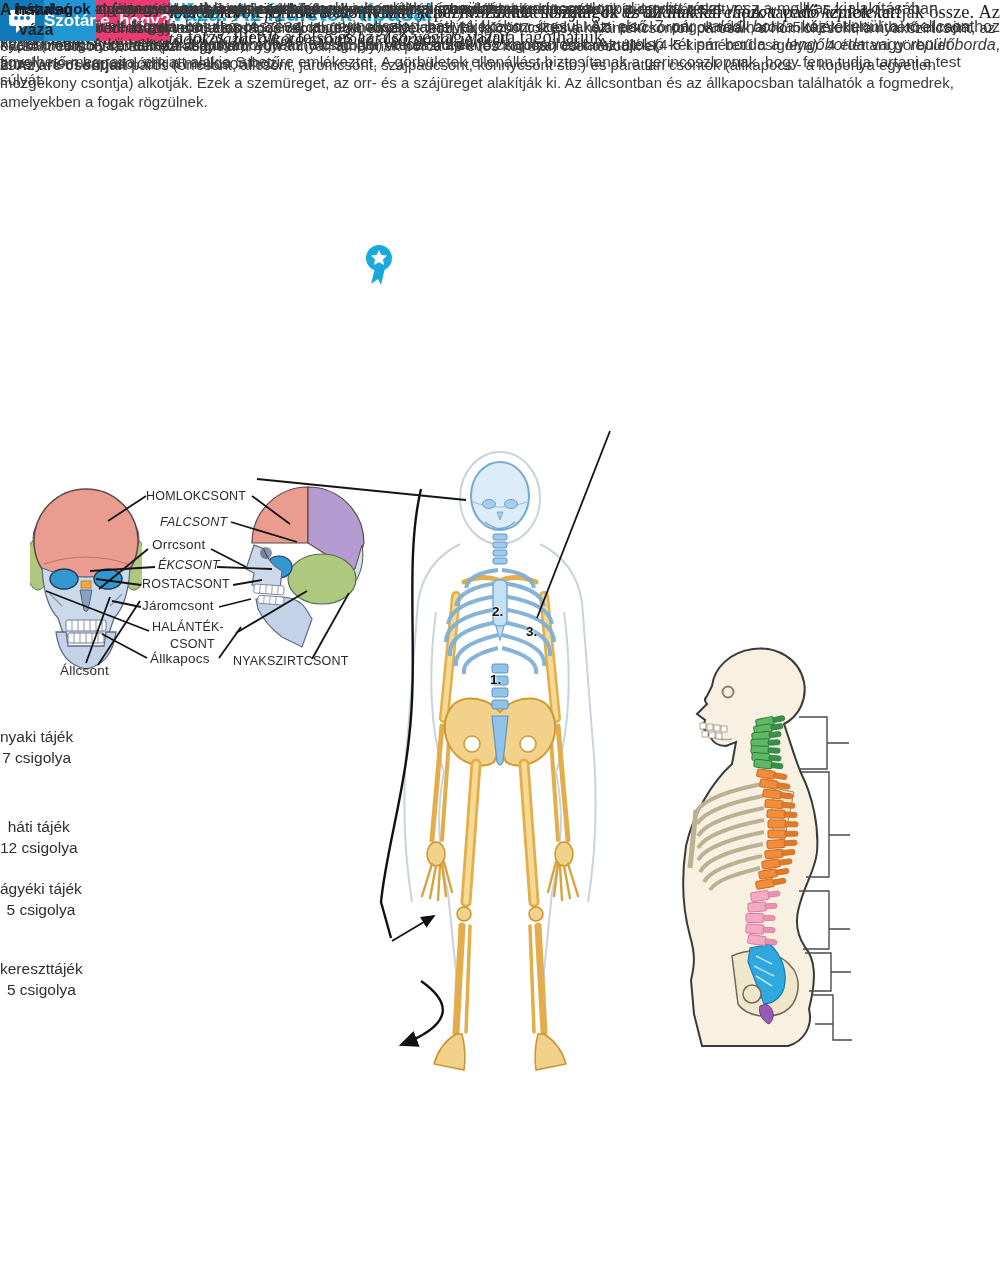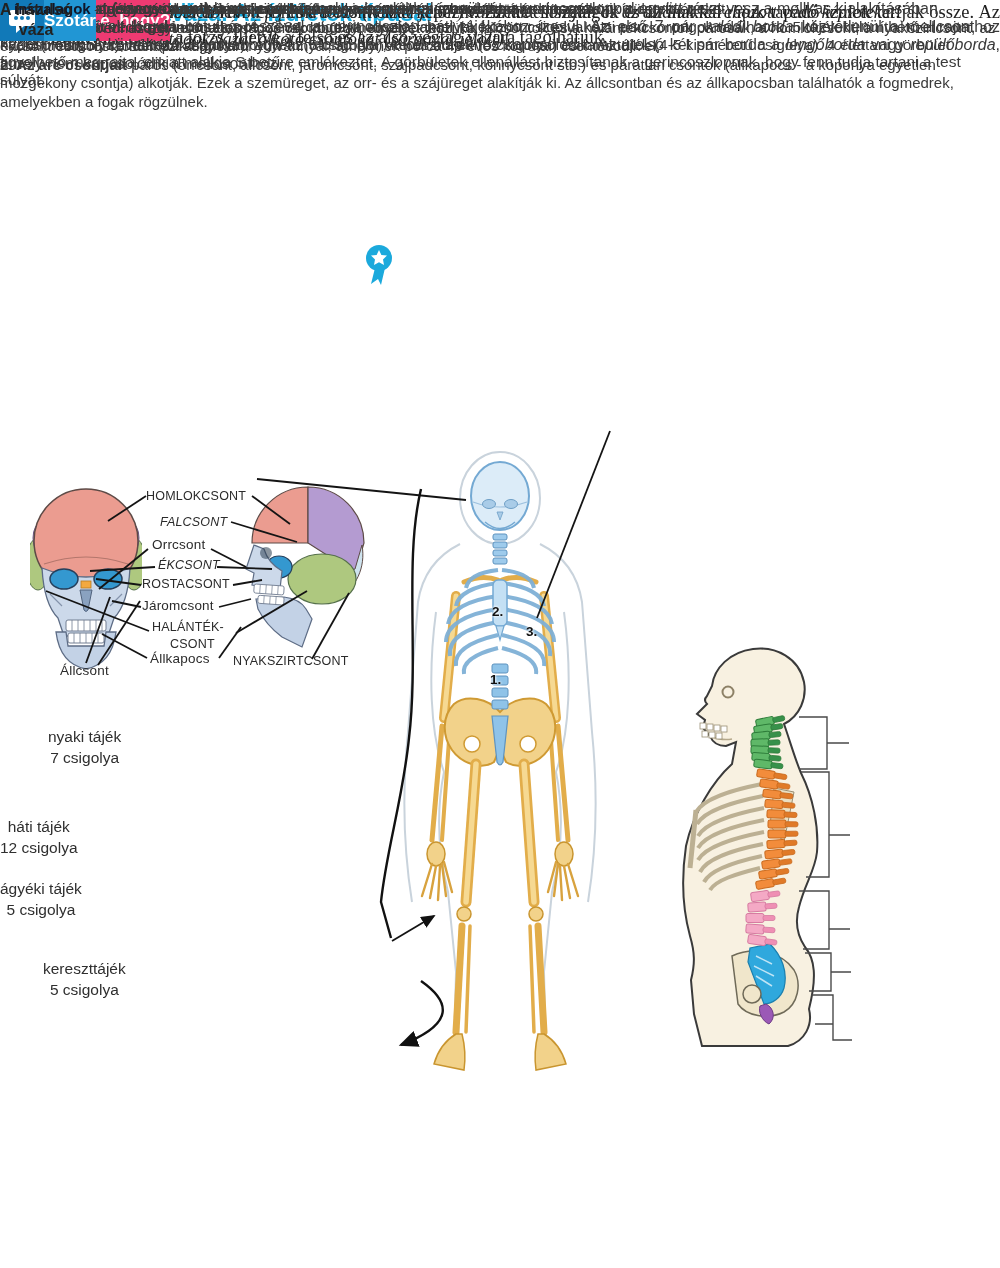--- a/index.html
+++ b/index.html
@@ -412,27 +412,27 @@
           <rect x="-9" y="-4.5" width="18" height="9" rx="2"></rect>
           <rect x="8" y="-2.5" width="12" height="5" rx="2"></rect>
         </g>
       <g class="vL" transform="translate(109,294) rotate(8)">
           <rect x="-9" y="-4.5" width="18" height="9" rx="2"></rect>
           <rect x="8" y="-2.5" width="12" height="5" rx="2"></rect>
         </g>
     </g>
   </svg>
 
-  <div class="slabel" style="top:726px;margin-left:48px;">nyaki tájék
+  <div class="slabel" style="top:726px;">nyaki tájék
 7 csigolya</div>
   <div class="slabel" style="top:816px;">háti tájék
 12 csigolya</div>
   <div class="slabel" style="top:878px;">ágyéki tájék
 5 csigolya</div>
-  <div class="slabel" style="top:958px;padding-left:43px;">kereszttájék
+  <div class="slabel" style="top:958px;">kereszttájék
 5 csigolya</div>
 
   <div class="abs runsp" id="mellcsont-text"><span style="font-weight: 700;">2. A mellcsont (szegycsont)</span><span> lapos csont, amely a bordákkal ízesül, és a gerincoszloppal együtt részt vesz a mellkas kialakításában.
 </span><span style="font-weight: 700;">3.</span><span> A 12 pár ívelt </span><span style="font-weight: 700;">borda</span><span> hátulsó részével a gerincoszlop háti tájékához ízesül. Az első 7 pár </span><span style="font-style: italic;">valódi borda</span><span> közvetlenül a mellcsonthoz kapcsolódik. A következő 3 pár </span><span style="font-style: italic;">álborda</span><span> az utolsó pár valódi bordához kapcsolódik. Az utolsó két pár borda a </span><span style="font-style: italic;">lengőborda</span><span> vagy </span><span style="font-style: italic;">repülőborda</span><span>, amely nem kapcsolódik a mellcsonthoz.</span></div>
 
   <div class="abs box" id="szotar-box">
     <div class="icn">
       <svg width="28" height="26" viewBox="0 0 28 26">
         <rect x="1" y="2" width="26" height="16" rx="3" fill="#fff"></rect>
         <path d="M8,18 L8,25 L16,18 Z" fill="#fff"></path>

